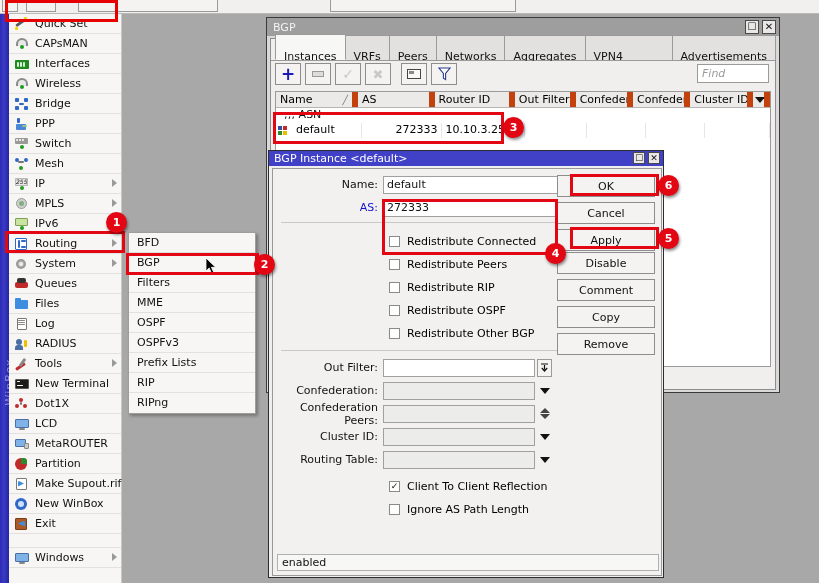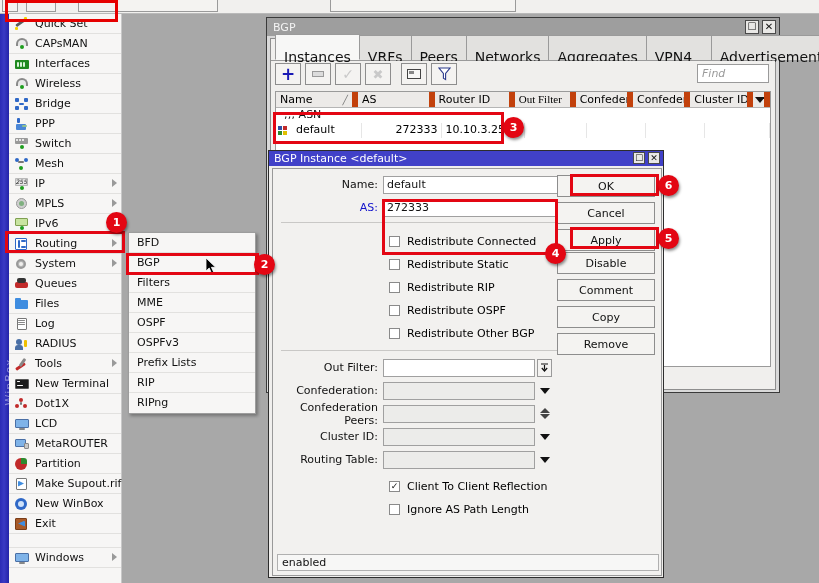--- a/index.html
+++ b/index.html
@@ -71,21 +71,21 @@
   #bgp-titlebar{height:18px;background:#9e9e9e;display:flex;align-items:center;
     padding-left:6px;color:#f3f3f3;font-size:11px;position:relative;}
   #bgp-titlebar .win-btns{position:absolute;right:3px;top:2px;display:flex;gap:3px;}
   .win-btn{width:14px;height:14px;background:#e9e8e6;border:1px solid #4a4a4a;
     display:flex;align-items:center;justify-content:center;font-size:10px;color:#111;line-height:1;}
   #bgp-body{position:absolute;left:3px;top:20px;width:506px;height:352px;background:#f0efed;border:1px solid #8e8e8e;}
 
   
   #bgp-tabs{height:22px;display:flex;align-items:flex-end;padding-left:4px;background:#f0efed;
     border-bottom:1px solid #9a9a9a;}
-  .tab{height:19px;line-height:18px;padding:12px 8px;font-size:14px;background:#e2e1df;
+  .tab{height:19px;line-height:18px;padding:12px 8px;font-size:11px;background:#e2e1df;
     border:1px solid #9a9a9a;border-bottom:none;margin-right:-1px;color:#111;}
   .tab.active{background:#f7f7f6;height:21px;line-height:20px;position:relative;z-index:2;border-bottom:1px solid #f7f7f6;}
 
   
   #bgp-toolbar{height:26px;display:flex;align-items:center;padding:2px 4px;gap:4px;background:#f0efed;position:relative;}
   .tbtn{width:26px;height:22px;background:#f4f3f1;border:1px solid #8d8d8d;
     display:flex;align-items:center;justify-content:center;}
   .tbtn.gap{margin-left:6px;}
   #find-box{position:absolute;right:6px;top:3px;width:72px;height:19px;background:#fff;
     border:1px solid #9a9a9a;font-size:11px;color:#9b9b9b;font-style:italic;padding-left:4px;line-height:17px;}
@@ -495,21 +495,21 @@
             <path d="M1,1 H12 L7.6,6.5 V12.6 L5.4,11.2 V6.5 Z" fill="#fff" stroke="#2b3a8c" stroke-width="1.1"></path>
           </svg>
         </div>
         <div id="find-box">Find</div>
     </div>
     <div id="bgp-table">
       <div id="table-head">
           <div class="th" style="width: 92px;"><span>Name</span><span class="sortmark">╱</span></div>
           <div class="th" style="width: 86px;"><span>AS</span></div>
           <div class="th" style="width: 90px;"><span>Router ID</span></div>
-          <div class="th" style="width: 68px; font-family: Liberation Serif, serif;"><span>Out Filter</span></div>
+          <div class="th" style="width: 68px;"><span>Out Filter</span></div>
           <div class="th" style="width: 64px;"><span>Confeder...</span></div>
           <div class="th" style="width: 64px;"><span>Confeder...</span></div>
           <div class="th" style="width: 70px;"><span>Cluster ID</span></div>
           <div class="th" id="th-drop" style="width: 18px;">
             <i style="width:0;height:0;border-left:5px solid transparent;border-right:5px solid transparent;border-top:6px solid #111;display:block"></i>
           </div>
         </div>
       <div id="table-rows">
           <div class="trow">
             <div class="tcell asn-comment" style="width: 490px; border-right: none;">;;; ASN</div>
@@ -554,21 +554,21 @@
         </div>
       </div>
     <div class="sep"></div>
     <div id="dlg-cb-top">
         <div class="cbrow">
           <div class="cbox"></div>
           <div class="cblabel">Redistribute Connected</div>
         </div>
         <div class="cbrow">
           <div class="cbox"></div>
-          <div class="cblabel">Redistribute Static</div>
+          <div class="cblabel">Redistribute Peers</div>
         </div>
         <div class="cbrow">
           <div class="cbox"></div>
           <div class="cblabel">Redistribute RIP</div>
         </div>
         <div class="cbrow">
           <div class="cbox"></div>
           <div class="cblabel">Redistribute OSPF</div>
         </div>
         <div class="cbrow">

